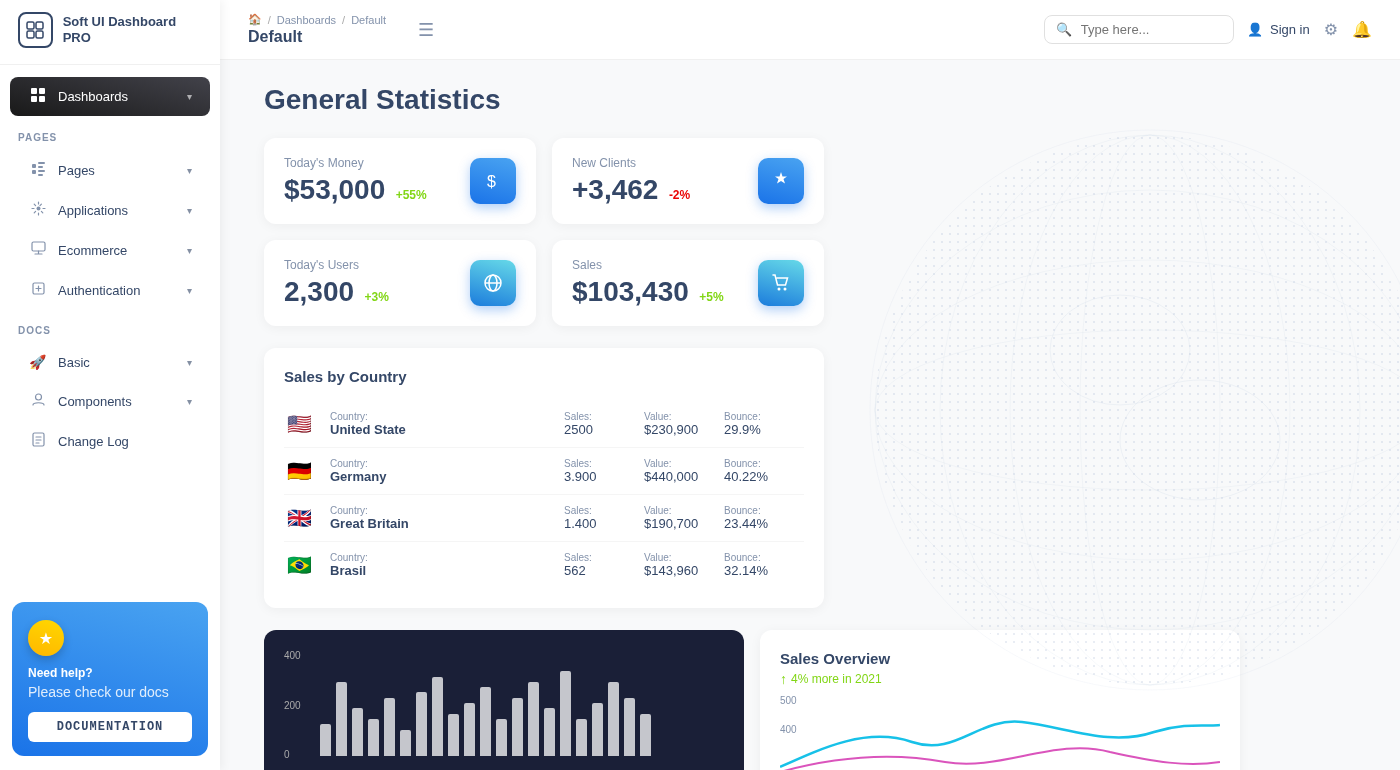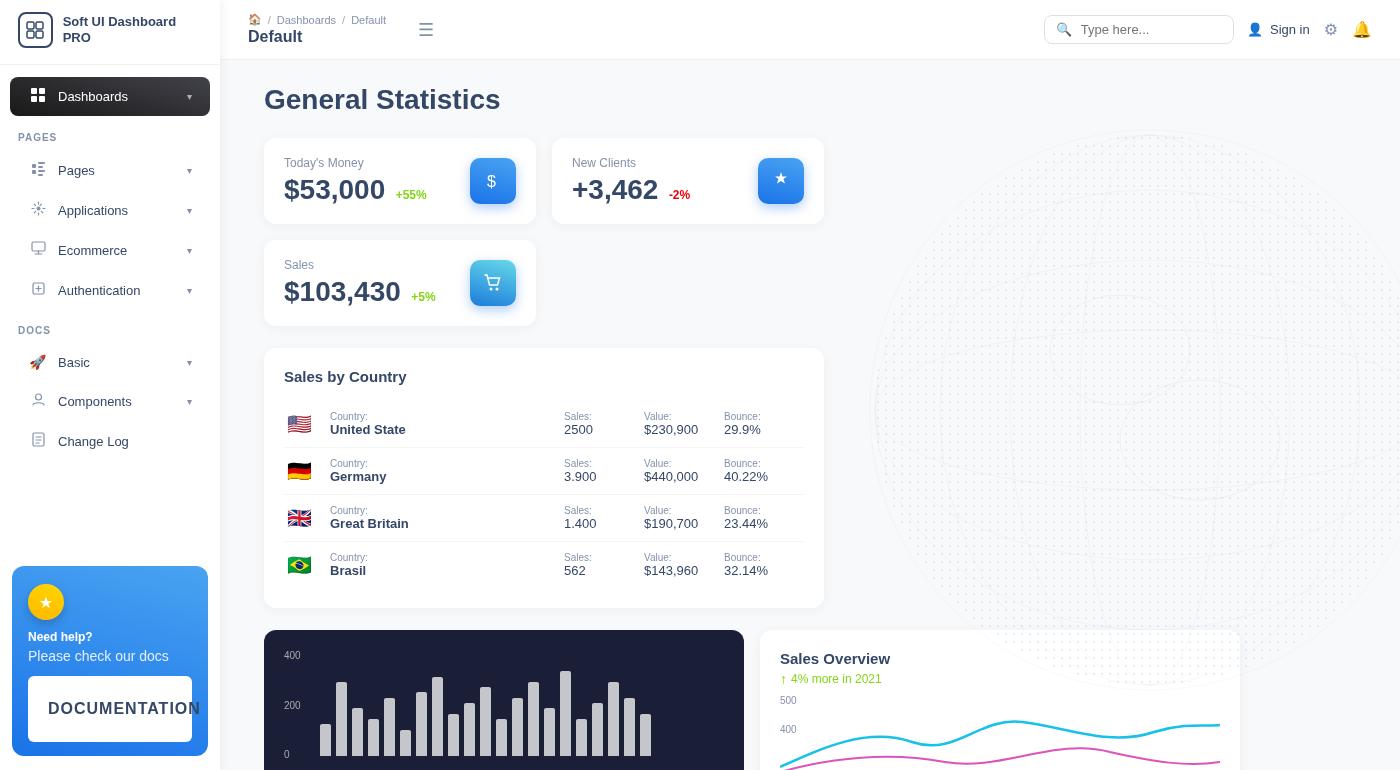--- a/index.html
+++ b/index.html
@@ -79,27 +79,28 @@
       margin-bottom: 10px;
       box-shadow: 0 4px 10px rgba(0,0,0,0.2);
     }
     .sidebar-help-title { font-size: 12px; font-weight: 700; margin-bottom: 4px; }
     .sidebar-help-subtitle { font-size: 14px; opacity: 0.85; margin-bottom: 12px; }
     .sidebar-help-btn {
       background: #fff;
       color: #344767;
       border: none;
       border-radius: 6px;
-      padding: 24px 20px;
-      font-size: 16px;
+      padding: 8px 20px;
+      font-size: 12px;
       font-weight: 700;
       letter-spacing: 1px;
       cursor: pointer;
       width: 100%;
       text-transform: uppercase;
+      font-family: Liberation Mono, monospace;
     }
 
     
     .main {
       flex: 1;
       display: flex;
       flex-direction: column;
       overflow: hidden;
     }
 
@@ -471,20 +472,36 @@
             <span class="stat-card-change neg">-2%</span>
           </div>
         </div>
         <div class="stat-card-icon trophy">
           <svg width="22" height="22" viewBox="0 0 22 22" fill="none">
             <path d="M11 2l1.5 4.5H17l-3.5 2.5 1.5 4.5L11 11 7 13.5l1.5-4.5L5 6.5h4.5z" fill="white"></path>
           </svg>
         </div>
       </div>
 
+      <div class="stat-card">
+        <div class="stat-card-info">
+          <span class="stat-card-label">Today's Users</span>
+          <div>
+            <span class="stat-card-value">2,300</span>
+            <span class="stat-card-change pos">+3%</span>
+          </div>
+        </div>
+        <div class="stat-card-icon globe">
+          <svg width="22" height="22" viewBox="0 0 22 22" fill="none">
+            <circle cx="11" cy="11" r="8" stroke="white" stroke-width="1.5" fill="none"></circle>
+            <ellipse cx="11" cy="11" rx="4" ry="8" stroke="white" stroke-width="1.5" fill="none"></ellipse>
+            <path d="M3 11h16" stroke="white" stroke-width="1.5"></path>
+          </svg>
+        </div>
+      </div>
 
       <div class="stat-card">
         <div class="stat-card-info">
           <span class="stat-card-label">Sales</span>
           <div>
             <span class="stat-card-value">$103,430</span>
             <span class="stat-card-change pos">+5%</span>
           </div>
         </div>
         <div class="stat-card-icon cart">

